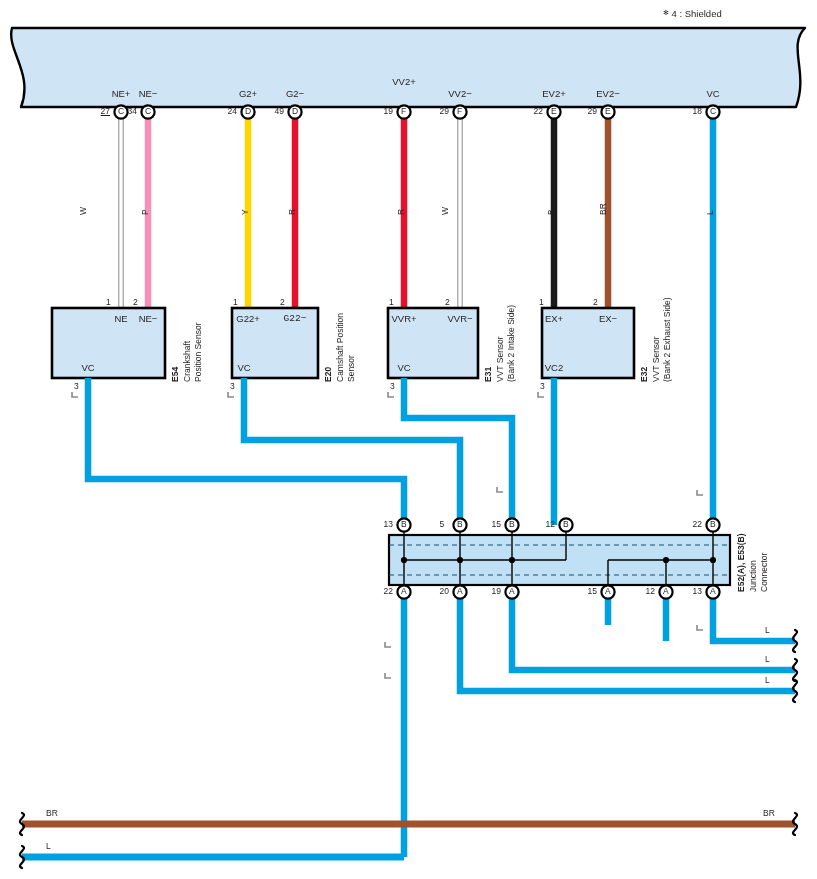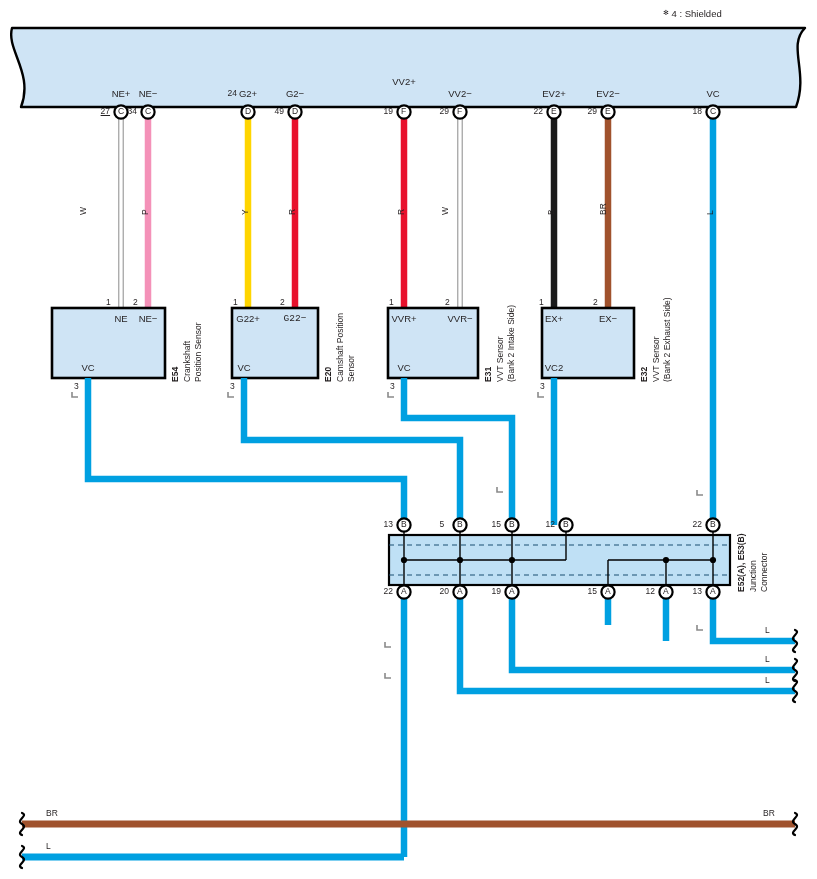--- a/index.html
+++ b/index.html
@@ -137,21 +137,21 @@
 
   <div id="overlay">
       <div class="lbl t9" style="left: 121px; top: 88px; transform: translateX(-50%);">NE+</div>
       <div class="lbl t8" style="left: 117.9px; top: 106.4px;">C</div>
       <div class="lbl t8" style="left: 100.6px; top: 106px; text-decoration: underline;">27</div>
       <div class="lbl t9" style="left: 148px; top: 88px; transform: translateX(-50%);">NE−</div>
       <div class="lbl t8" style="left: 144.9px; top: 106.4px;">C</div>
       <div class="lbl t8" style="left: 127.6px; top: 106px;">34</div>
       <div class="lbl t9" style="left: 248px; top: 88px; transform: translateX(-50%);">G2+</div>
       <div class="lbl t8" style="left: 244.9px; top: 106.4px;">D</div>
-      <div class="lbl t8" style="left: 227.6px; top: 88px;">24</div>
+      <div class="lbl t8" style="left: 227.6px; top: 106px;">24</div>
       <div class="lbl t9" style="left: 295px; top: 88px; transform: translateX(-50%);">G2−</div>
       <div class="lbl t8" style="left: 291.9px; top: 106.4px;">D</div>
       <div class="lbl t8" style="left: 274.6px; top: 106px;">49</div>
       <div class="lbl t9" style="left: 404px; top: 76px; transform: translateX(-50%);">VV2+</div>
       <div class="lbl t8" style="left: 400.9px; top: 106.4px;">F</div>
       <div class="lbl t8" style="left: 383.6px; top: 106px;">19</div>
       <div class="lbl t9" style="left: 460px; top: 88px; transform: translateX(-50%);">VV2−</div>
       <div class="lbl t8" style="left: 456.9px; top: 106.4px;">F</div>
       <div class="lbl t8" style="left: 439.6px; top: 106px;">29</div>
       <div class="lbl t9" style="left: 554px; top: 88px; transform: translateX(-50%);">EV2+</div>

